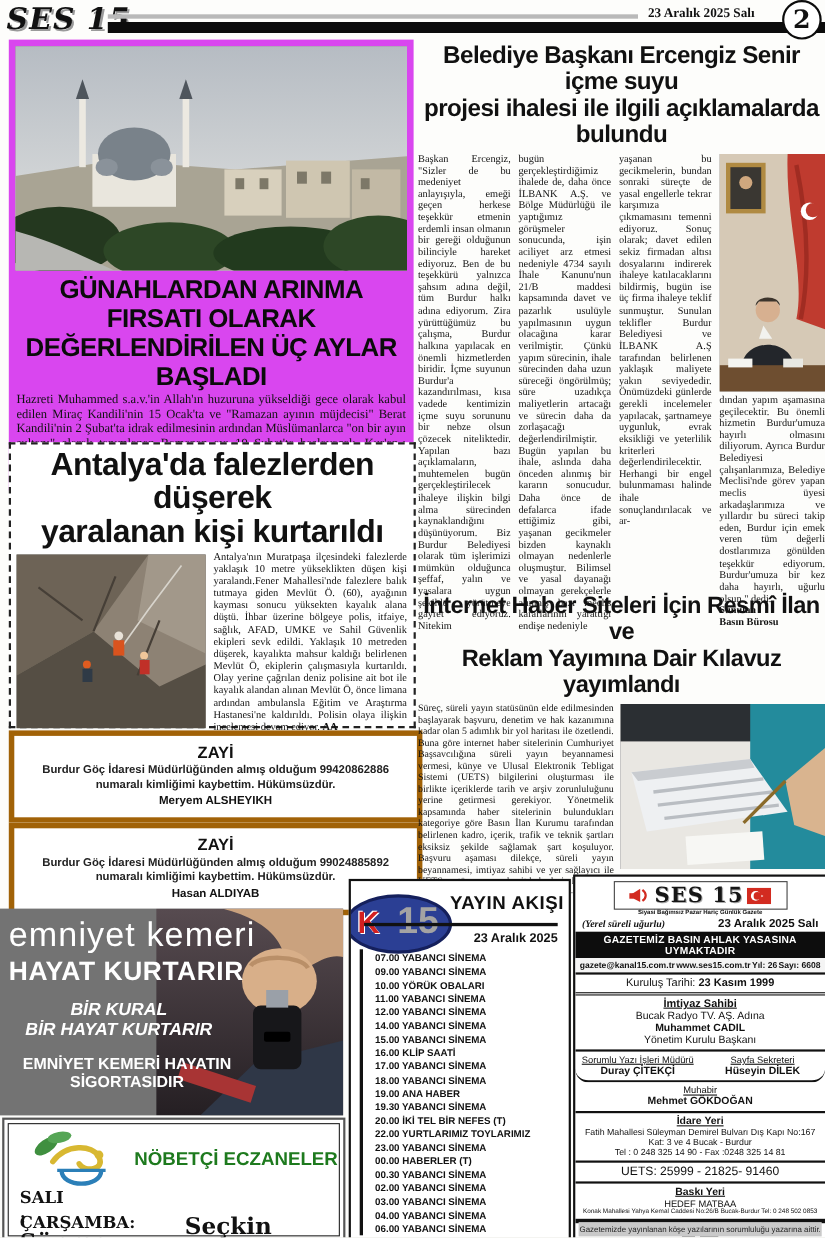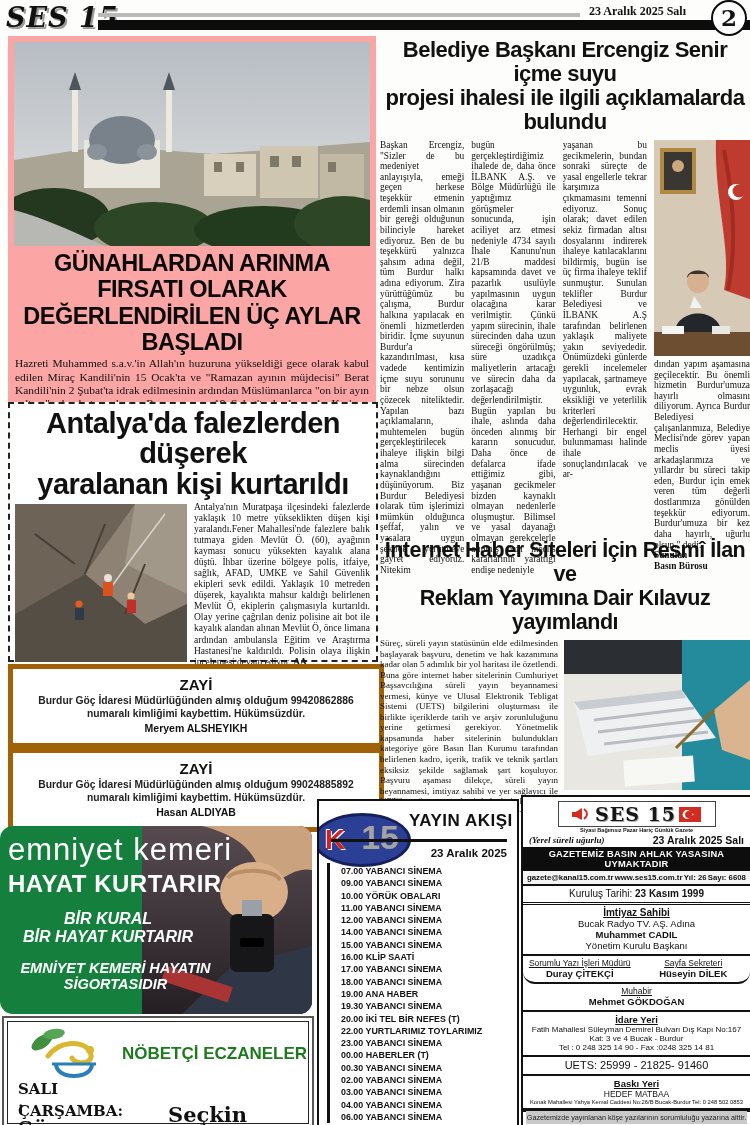--- a/index.html
+++ b/index.html
@@ -15,21 +15,21 @@
   .blackbar{position:absolute;left:98px;top:20px;width:652px;height:10px;background:#0c0c0c;}
   .pagenum{position:absolute;right:3px;top:0px;width:32px;height:32px;border-radius:50%;
            background:#fff;border:2px solid #0c0c0c;text-align:center;line-height:31px;
            font-family:"DejaVu Serif",serif;font-weight:bold;font-size:23px;}
   
   .cond{font-family:"Liberation Sans",sans-serif;font-weight:bold;letter-spacing:-.5px;}
   .jt{text-align:justify;}
   .pre{white-space:pre-line;}
   svg{display:block;}
   
-  .greenbox{position:absolute;left:8px;top:36px;width:368px;height:410px;background:#fca5a5;}
+  .greenbox{position:absolute;left:8px;top:36px;width:368px;height:410px;background:#d946ef;}
   .greenbox .photo{margin:6px auto 0;width:356px;height:204px;background:#999;}
   .greenbox h1{margin:4px 2px 2px;font-size:23.5px;line-height:1.12;text-align:center;color:#0b0b0b;}
   .greenbox p{margin:2px 7px 0;font-size:11.4px;line-height:1.17;}
   .greenbox .byline{margin:1px 7px;font-size:11.4px;font-weight:bold;}
   
   .antalya{position:absolute;left:8px;top:402px;width:366px;height:256px;border:2px dashed #222;
            background:#fff;}
   .antalya h1{margin:4px 2px 3px;font-size:29px;line-height:1.05;text-align:center;}
   .antalya .photo{float:left;width:172px;height:158px;margin:2px 7px 2px 5px;background:#777;}
   .antalya p{margin:0 6px;font-size:9.5px;line-height:1.16;}
@@ -46,28 +46,28 @@
   .col{width:86px;font-size:9.4px;line-height:1.13;overflow:hidden;}
   .col4{width:98px;}
   .col4 .photo{width:98px;height:216px;background:#888;margin-bottom:3px;}
   .colsig{font-weight:bold;}
   
   .internet{position:absolute;left:380px;top:538px;width:370px;height:274px;overflow:hidden;}
   .internet h1{margin:0 0 4px;font-size:21.5px;line-height:1.12;text-align:center;}
   .internet .photo{float:right;width:186px;height:150px;margin:2px 0 3px 6px;background:#888;}
   .internet p{margin:0;font-size:9px;line-height:1.17;}
   
-  .belt{position:absolute;left:0px;top:826px;width:312px;height:188px;background:#15803d;overflow:hidden;
-        font-family:"Liberation Sans",sans-serif;color:#fff;border-radius:13px;}
+  .belt{position:absolute;left:0px;top:826px;width:312px;height:188px;background:#737373;overflow:hidden;
+        font-family:"Liberation Sans",sans-serif;color:#fff;}
   .belt svg{position:absolute;right:0;top:0;}
   .belt .txt{position:relative;z-index:2;padding:6px 8px;}
   .belt .l1{font-size:31px;letter-spacing:1px;}
   .belt .l2{font-size:24px;font-weight:bold;letter-spacing:.5px;margin-top:2px;}
   .belt .l3{font-size:16px;font-style:italic;font-weight:bold;text-align:center;width:200px;margin-top:12px;}
-  .belt .l5{font-size:14.5px;font-style:italic;font-weight:bold;text-align:center;width:215px;margin-top:14px;}
+  .belt .l5{font-size:14.5px;font-weight:bold;text-align:center;width:215px;margin-top:14px;}
   
   .eczane{position:absolute;left:2px;top:1016px;width:308px;height:109px;border:2px solid #555;
           background:#fff;}
   .eczane .inner{position:absolute;inset:3px;border:1px solid #222;}
   .eczane .logo{position:absolute;left:22px;top:8px;}
   .eczane .title{position:absolute;left:118px;top:26px;font-family:"Liberation Sans",sans-serif;
                  font-weight:bold;font-size:17px;color:#1e7a1e;}
   .eczane .row{position:absolute;left:14px;width:280px;display:flex;font-family:"DejaVu Serif",serif;
                font-weight:bold;}
   .eczane .day{width:120px;font-size:15px;}

